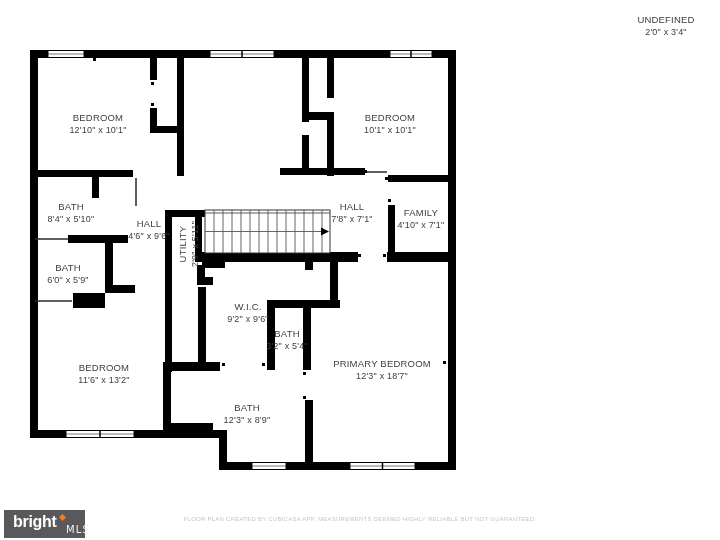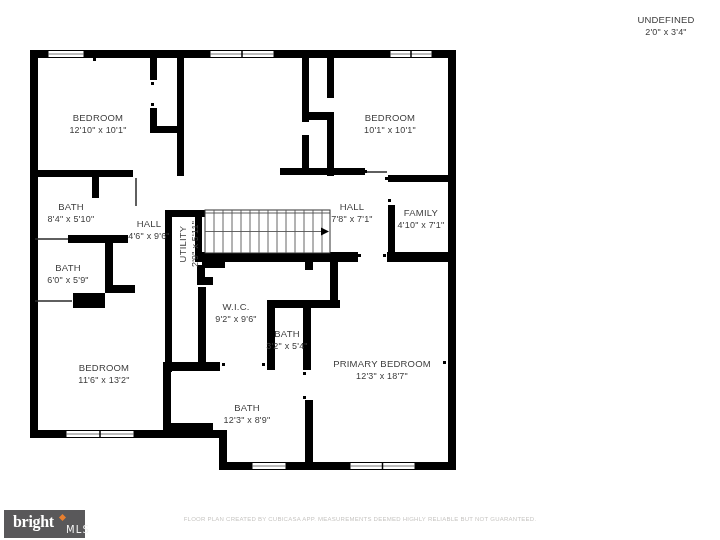--- a/index.html
+++ b/index.html
@@ -7,21 +7,21 @@
           font-family:"Liberation Sans",sans-serif;}
   #plan-svg{position:absolute;left:0;top:0;}
   .room-label{position:absolute;transform:translate(-50%,-50%);text-align:center;
               color:#3d3d3d;font-size:9.5px;line-height:13px;letter-spacing:.2px;white-space:nowrap;}
   .room-label .dims{font-size:9px;}
   .room-label.rot{transform:translate(-50%,-50%) rotate(-90deg);}
   .footer-disclaimer{position:absolute;left:0;right:0;top:516px;text-align:center;
               color:#c8c6c3;font-size:6px;letter-spacing:.25px;}
   .logo-box{position:absolute;left:4px;top:510px;width:81px;height:28px;background:#59585a;}
   .logo-brand{position:absolute;left:9px;top:3px;color:#fff;font-size:16px;font-weight:600;
-              letter-spacing:-.3px;font-family:Liberation Serif, serif;}
+              letter-spacing:-.3px;font-family:Liberation Sans, sans-serif;}
   .logo-star{position:absolute;left:56px;top:5px;width:5px;height:5px;background:#e87f2f;
               transform:rotate(45deg);}
   .logo-suffix{position:absolute;left:62px;top:14px;color:#f2f2f2;font-size:10px;
               letter-spacing:1.2px;font-family:"DejaVu Sans",sans-serif;}
 </style>
 </head>
 <body>
 
 <div class="canvas">
 
@@ -148,21 +148,21 @@
     <div class="dims">7'8" x 7'1"</div>
   </div>
   <div class="room-label" style="left:421px;top:219px">
     <div>FAMILY</div>
     <div class="dims">4'10" x 7'1"</div>
   </div>
   <div class="room-label" style="left:68px;top:274px">
     <div>BATH</div>
     <div class="dims">6'0" x 5'9"</div>
   </div>
-  <div class="room-label" style="left:236px;top:313px">
+  <div class="room-label" style="left:248px;top:313px">
     <div>W.I.C.</div>
     <div class="dims">9'2" x 9'6"</div>
   </div>
   <div class="room-label" style="left:287px;top:340px">
     <div>BATH</div>
     <div class="dims">3'2" x 5'4"</div>
   </div>
   <div class="room-label" style="left:104px;top:374px">
     <div>BEDROOM</div>
     <div class="dims">11'6" x 13'2"</div>

